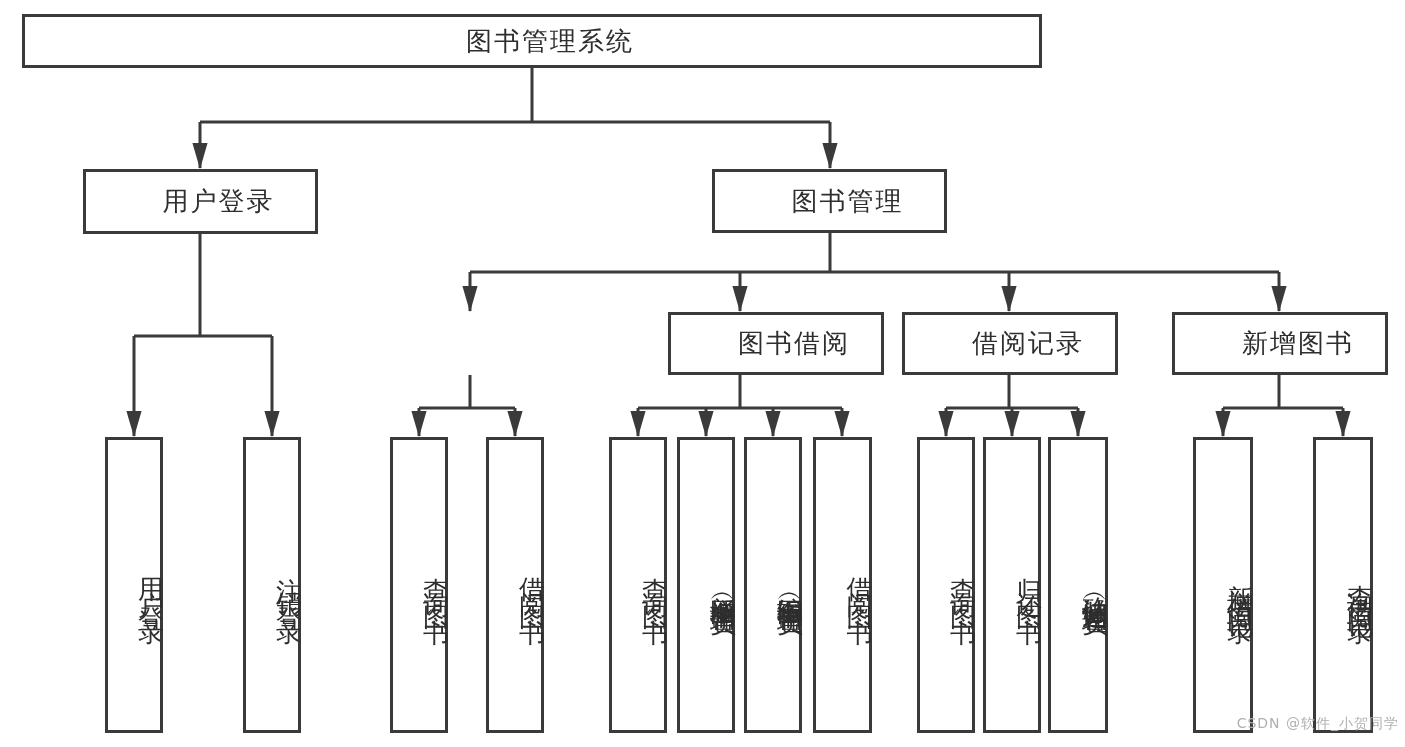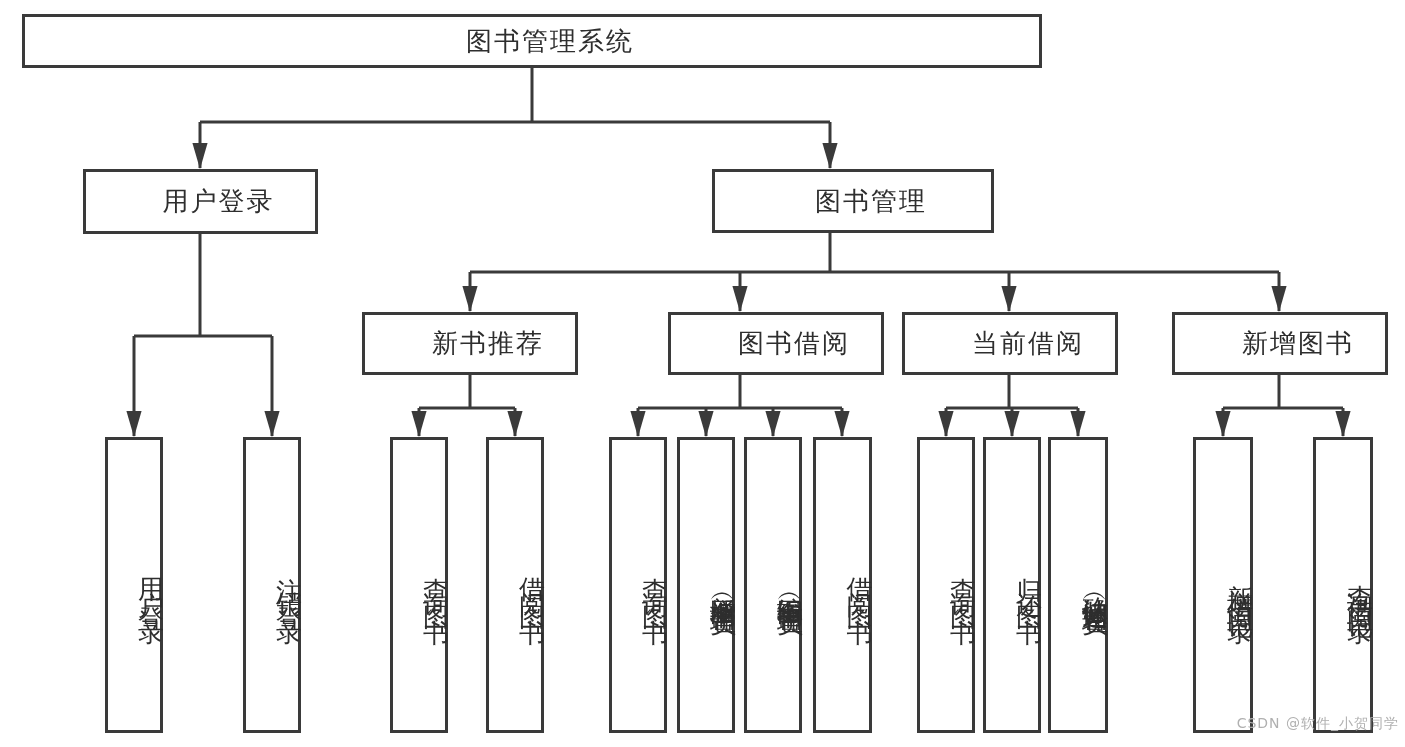--- a/index.html
+++ b/index.html
@@ -20,21 +20,21 @@
     align-items:center;
     justify-content:center;
     color:#2e2e2e;
     z-index:1;
     font-size:26px;
     letter-spacing:2px;
     padding-left:36px;
   }
   .root{left:22px;top:14px;width:1020px;height:54px;}
   .lvl1a{left:83px;top:169px;width:235px;height:65px;}
-  .lvl1b{left:712px;top:169px;width:282px;height:64px;}
+  .lvl1b{left:712px;top:169px;width:235px;height:64px;}
   .module{top:312px;width:216px;height:63px;}
   .m0{left:362px;} .m1{left:668px;} .m2{left:902px;} .m3{left:1172px;}
   .leaf{
     top:437px;height:296px;width:58px;
     writing-mode:vertical-rl;
     text-orientation:mixed;
     font-size:26px;
   }
   .ls-s{letter-spacing:14px;}   
   .ls-m{letter-spacing:7px;}    
@@ -90,23 +90,22 @@
       <line x1="1223" y1="408" x2="1223" y2="436" marker-end="url(#arrow)"></line>
       <line x1="1343" y1="408" x2="1343" y2="436" marker-end="url(#arrow)"></line>
     </g>
   </svg>
 
   <div class="node root">图书管理系统</div>
 
   <div class="node lvl1a">用户登录</div>
   <div class="node lvl1b">图书管理</div>
 
-  <div class="node module m0">新书推荐</div>
   <div class="node module m1">图书借阅</div>
-  <div class="node module m2">当前借阅</div>
+  <div class="node module m2">借阅记录</div>
   <div class="node module m3">新增图书</div>
 
   <div class="node leaf ls-s" style="left:105px;">用户登录</div>
   <div class="node leaf ls-s" style="left:243px;">注销登录</div>
 
   <div class="node leaf ls-s" style="left:390px;">查询图书</div>
   <div class="node leaf ls-s" style="left:486px;">借阅图书</div>
 
   <div class="node leaf ls-s" style="left:609px;">查询图书</div>
   <div class="node leaf ls-l" style="left:677px;">新增图书（管理员）</div>

